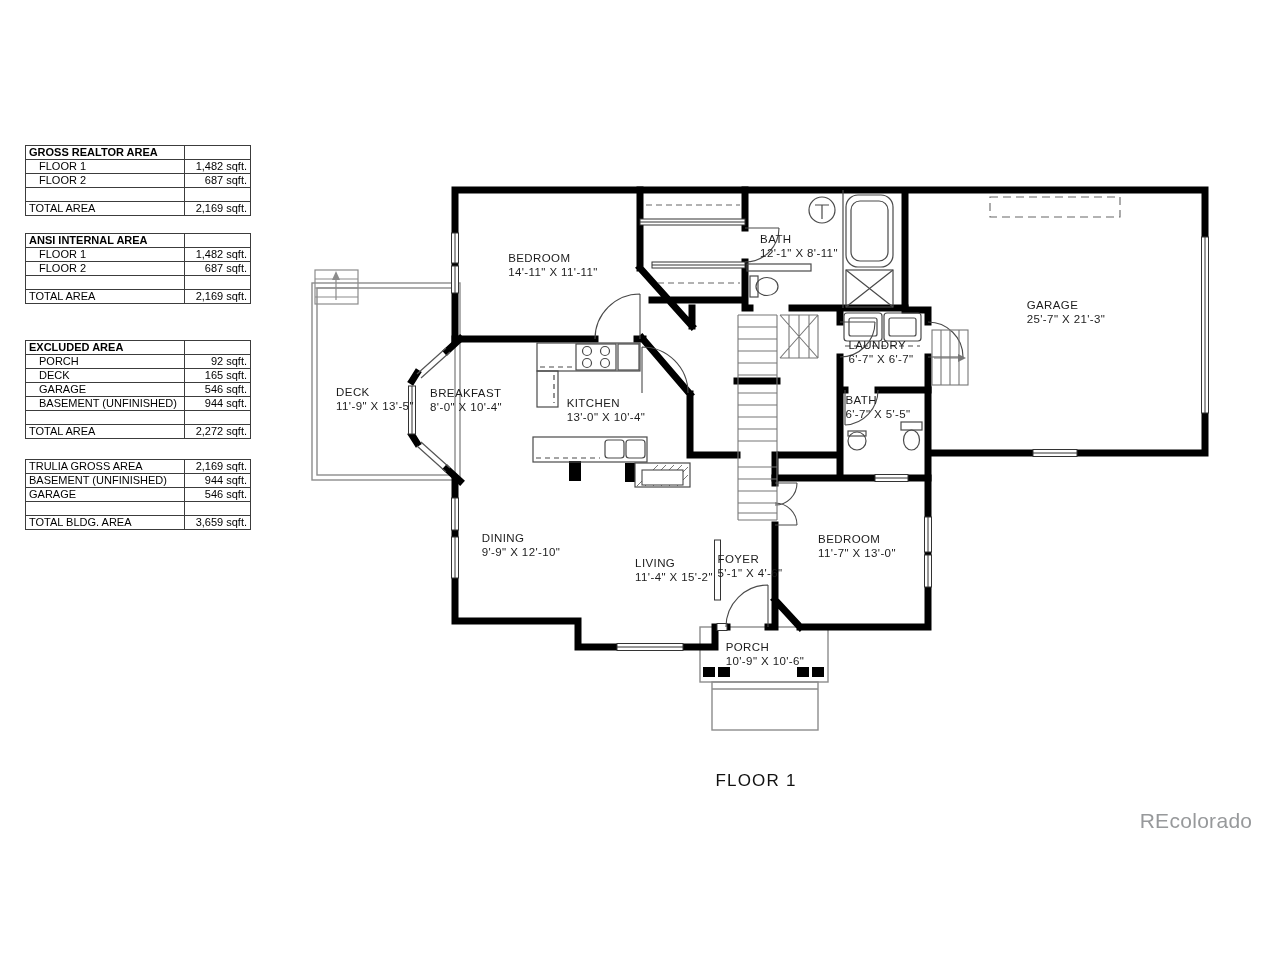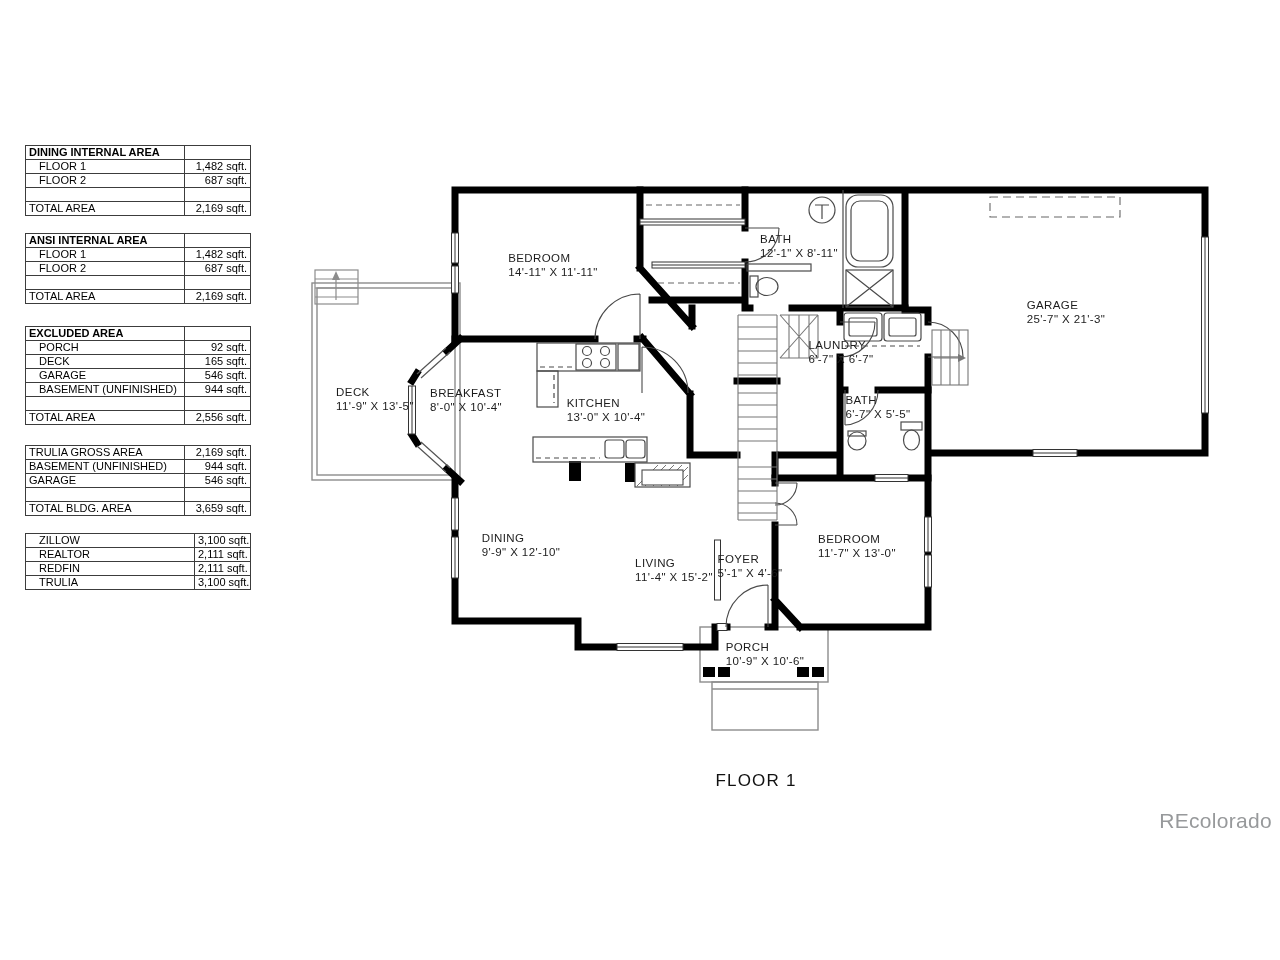--- a/index.html
+++ b/index.html
@@ -9,43 +9,43 @@
   
   .area-tables{position:absolute;left:25px;top:145px;width:228px;}
   .area-tables table{border-collapse:collapse;width:226px;table-layout:fixed;}
   .area-tables td{border:1px solid #3c3c3c;height:13px;padding:0 3px;font-size:11px;
                   line-height:13px;overflow:hidden;white-space:nowrap;}
   .area-tables td.lab{width:152px;}
   .area-tables td.val{text-align:right;}
   .area-tables tr.hdr td{font-weight:bold;}
   .area-tables tr.bold td.lab{font-weight:normal;}
   .area-tables td.ind{padding-left:13px;}
-  .gap17{margin-bottom:17px;} .gap20{margin-bottom:20px;} .gap22{margin-bottom:22px;}
+  .gap17{margin-bottom:17px;} .gap20{margin-bottom:20px;} .gap22{margin-bottom:36px;}
 
   
   .plan-svg{position:absolute;left:300px;top:180px;}
   .room-label{position:absolute;transform:translate(-50%,-50%);
               white-space:nowrap;font-size:11.5px;line-height:13.5px;color:#1c1c1c;
               letter-spacing:.4px;}
   .floor-title{position:absolute;left:690px;top:771px;width:132px;text-align:center;
                font-size:17px;letter-spacing:1.2px;color:#111;}
-  .watermark{position:absolute;left:1120px;top:809px;width:152px;text-align:right;
+  .watermark{position:absolute;left:1120px;top:809px;width:152px;text-align:center;
              font-size:21px;color:#97999b;letter-spacing:.3px;}
 </style>
 </head>
 <body>
 
 <div class="page">
 
   <div class="area-tables">
 
     <table class="gap17">
       <tbody>
           <tr class="hdr">
-        <td class="lab">DINING INTERNAL AREA</td>
+        <td class="lab">GROSS REALTOR AREA</td>
         <td class="val"></td>
           </tr>
       <tr>
         <td class="lab ind">FLOOR 1</td>
         <td class="val">1,482 sqft.</td>
           </tr>
       <tr>
         <td class="lab ind">FLOOR 2</td>
         <td class="val">687 sqft.</td>
           </tr>
@@ -106,21 +106,21 @@
       <tr>
         <td class="lab ind">BASEMENT (UNFINISHED)</td>
         <td class="val">944 sqft.</td>
           </tr>
       <tr>
         <td class="lab"></td>
         <td class="val"></td>
           </tr>
       <tr>
         <td class="lab">TOTAL AREA</td>
-        <td class="val">2,556 sqft.</td>
+        <td class="val">2,272 sqft.</td>
           </tr>
     </tbody>
       </table>
 
     <table class="gap17">
       <tbody>
           <tr>
         <td class="lab">TRULIA GROSS AREA</td>
         <td class="val">2,169 sqft.</td>
           </tr>
@@ -136,40 +136,20 @@
         <td class="lab"></td>
         <td class="val"></td>
           </tr>
       <tr class="bold">
         <td class="lab">TOTAL BLDG. AREA</td>
         <td class="val">3,659 sqft.</td>
           </tr>
     </tbody>
       </table>
 
-    <table>
-      <tbody>
-          <tr>
-        <td class="lab ind">ZILLOW</td>
-        <td class="val">3,100 sqft.</td>
-          </tr>
-      <tr>
-        <td class="lab ind">REALTOR</td>
-        <td class="val">2,111 sqft.</td>
-          </tr>
-      <tr>
-        <td class="lab ind">REDFIN</td>
-        <td class="val">2,111 sqft.</td>
-          </tr>
-      <tr>
-        <td class="lab ind">TRULIA</td>
-        <td class="val">3,100 sqft.</td>
-          </tr>
-    </tbody>
-      </table>
   </div>
 
   <svg class="plan-svg" width="920" height="560" viewBox="0 0 920 560">
 
     <g stroke="#8c8c8c" fill="none" stroke-width="1.4">
       <rect x="12" y="103" width="148" height="197"></rect>
       <rect x="17" y="108" width="138" height="187"></rect>
     </g>
     <g stroke="#8c8c8c" fill="none" stroke-width="1.4">
       <rect x="400" y="447" width="128" height="55"></rect>
@@ -336,21 +316,21 @@
     <div>14'-11" X 11'-11"</div>
   </div>
   <div class="room-label" style="left:799px;top:246px">
     <div>BATH</div>
     <div>12'-1" X 8'-11"</div>
   </div>
   <div class="room-label" style="left:1066px;top:312px">
     <div>GARAGE</div>
     <div>25'-7" X 21'-3"</div>
   </div>
-  <div class="room-label" style="left:841px;top:352px">
+  <div class="room-label" style="left:881px;top:352px">
     <div>LAUNDRY</div>
     <div>6'-7" X 6'-7"</div>
   </div>
   <div class="room-label" style="left:878px;top:407px">
     <div>BATH</div>
     <div>6'-7" X 5'-5"</div>
   </div>
   <div class="room-label" style="left:375px;top:399px">
     <div>DECK</div>
     <div>11'-9" X 13'-5"</div>

